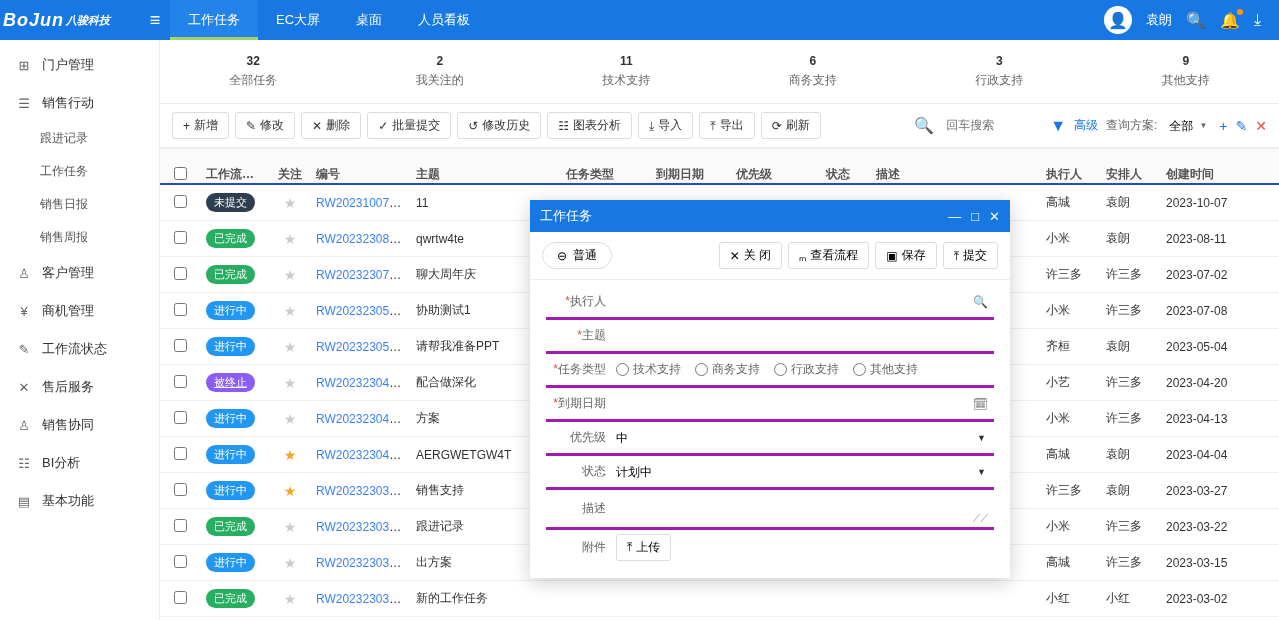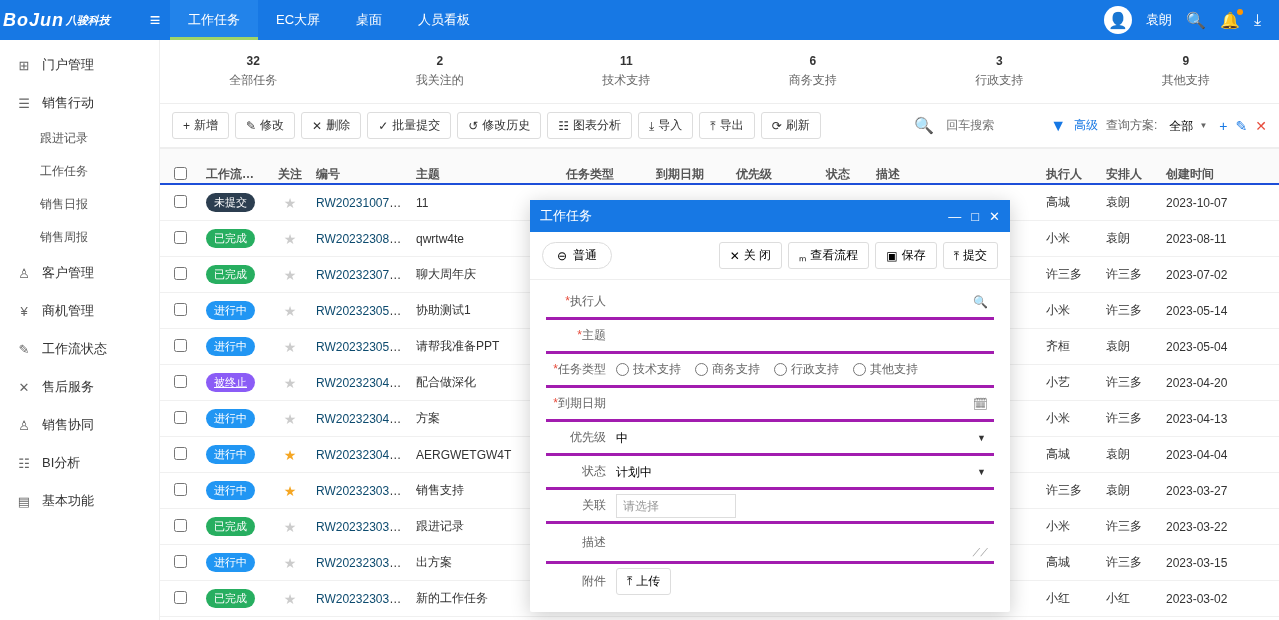--- a/index.html
+++ b/index.html
@@ -57,21 +57,21 @@
 .c-exec { width: 60px; }
 .c-assign { width: 60px; }
 .c-time { width: 90px; }
 
 .row { display: flex; align-items: center; height: 36px; border-bottom: 1px solid #f0f0f0; font-size: 12px; color: #333; }
 .pill { display: inline-block; padding: 2px 8px; border-radius: 10px; color: #fff; font-size: 11px; }
 .pill.unsub { background: #2c3e50; }
 .pill.done { background: #27ae60; }
 .pill.prog { background: #2196f3; }
 .pill.term { background: #8b5cf6; text-decoration: underline; }
-.code-link { color: #0c4a6e; cursor: pointer; }
+.code-link { color: #3b82f6; cursor: pointer; }
 .star { color: #ccc; cursor: pointer; font-size: 14px; }
 .star.on { color: #f5a623; }
 .chk { cursor: pointer; }
 
 .modal { position: absolute; top: 200px; left: 530px; width: 480px; background: #fff; box-shadow: 0 4px 20px rgba(0,0,0,0.2); border-radius: 2px; z-index: 100; }
 .modal-head { background: #1778e4; color: #fff; height: 32px; display: flex; align-items: center; padding: 0 10px; font-size: 13px; }
 .modal-head-right { margin-left: auto; display: flex; gap: 10px; }
 .modal-head-right span { cursor: pointer; }
 .modal-bar { display: flex; align-items: center; padding: 10px 12px; gap: 8px; border-bottom: 1px solid #eee; }
 .type-pill { display: flex; align-items: center; gap: 6px; border: 1px solid #ddd; border-radius: 14px; padding: 4px 14px; font-size: 12px; }
@@ -308,21 +308,21 @@
   <div class="td c-fav"><span class="star ">★</span></div>
   <div class="td c-code"><span class="code-link">RW20232305002</span></div>
   <div class="td c-subj">协助测试1</div>
   <div class="td c-type"></div>
   <div class="td c-due"></div>
   <div class="td c-pri"></div>
   <div class="td c-st"></div>
   <div class="td c-desc"></div>
   <div class="td c-exec">小米</div>
   <div class="td c-assign">许三多</div>
-  <div class="td c-time">2023-05-14</div>
+  <div class="td c-time">2023-07-08</div>
       </div>
       <div class="row">
   <div class="td c-chk"><input type="checkbox" class="chk" style=""></div>
   <div class="td c-status"><span class="pill prog">进行中</span></div>
   <div class="td c-fav"><span class="star ">★</span></div>
   <div class="td c-code"><span class="code-link">RW20232305001</span></div>
   <div class="td c-subj">请帮我准备PPT</div>
   <div class="td c-type"></div>
   <div class="td c-due"></div>
   <div class="td c-pri"></div>
@@ -524,26 +524,20 @@
           <span class="drop-arrow">▼</span>
         </div>
       </div>
     <div class="frow">
         <div class="flabel"><span>状态</span></div>
         <div class="fval">
           <select class="fsel"><option>计划中</option></select>
           <span class="drop-arrow">▼</span>
         </div>
       </div>
-    <div class="frow">
-        <div class="flabel"><span>关联</span></div>
-        <div class="fval">
-          <select class="fsel" style="width:120px;border:1px solid #ddd;padding:4px 6px;color:#999"><option>请选择</option></select>
-        </div>
-      </div>
     <div class="frow" style="height:40px">
         <div class="flabel"><span>描述</span></div>
         <div class="fval" style="height:40px">
           <input type="text" style="">
           <span class="resize-ic">⟋⟋</span>
         </div>
       </div>
     <div class="frow" style="border:none">
         <div class="flabel"><span>附件</span></div>
         <div class="fval">

